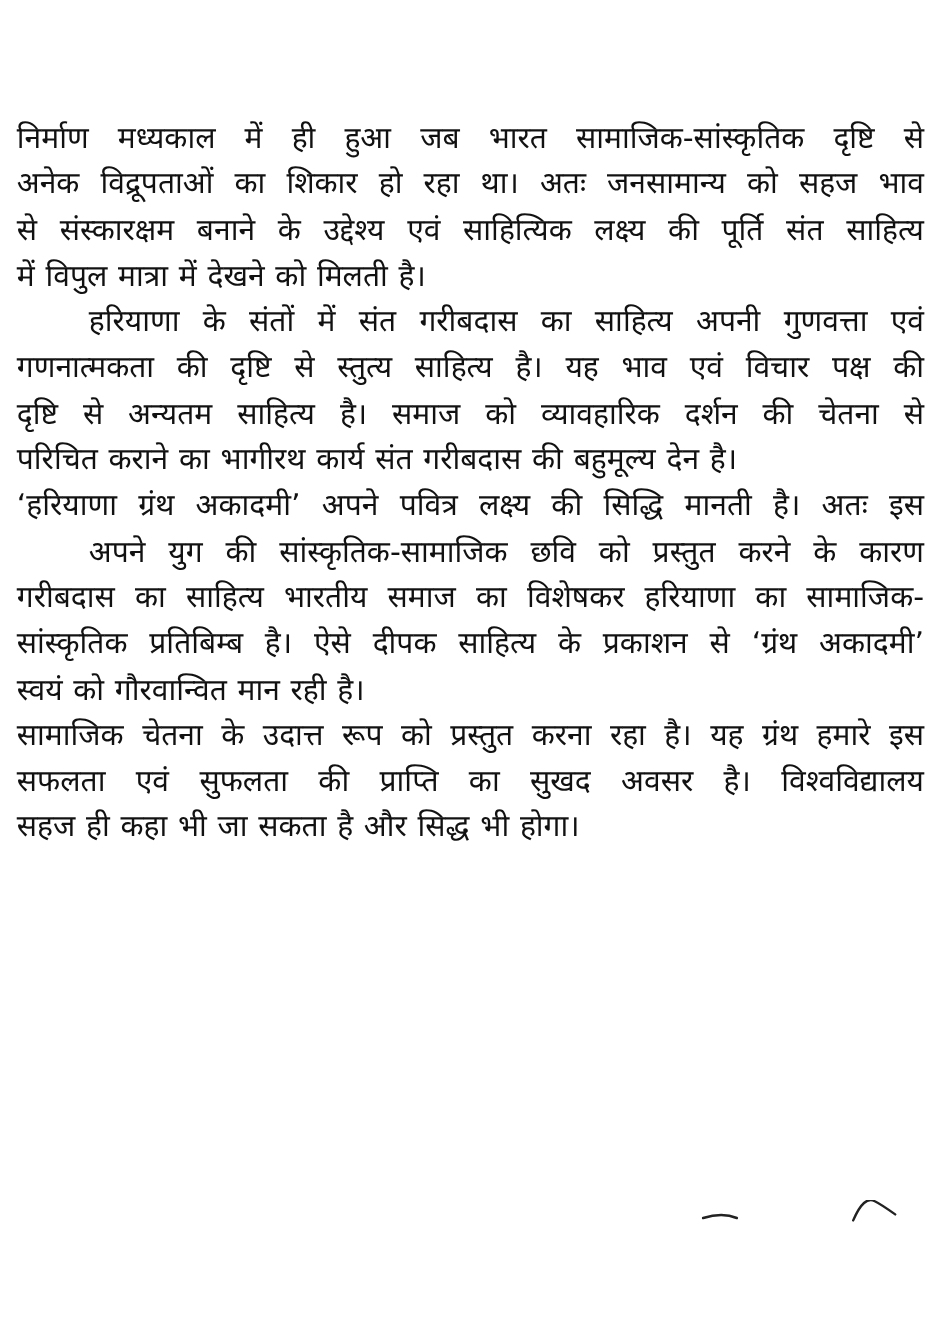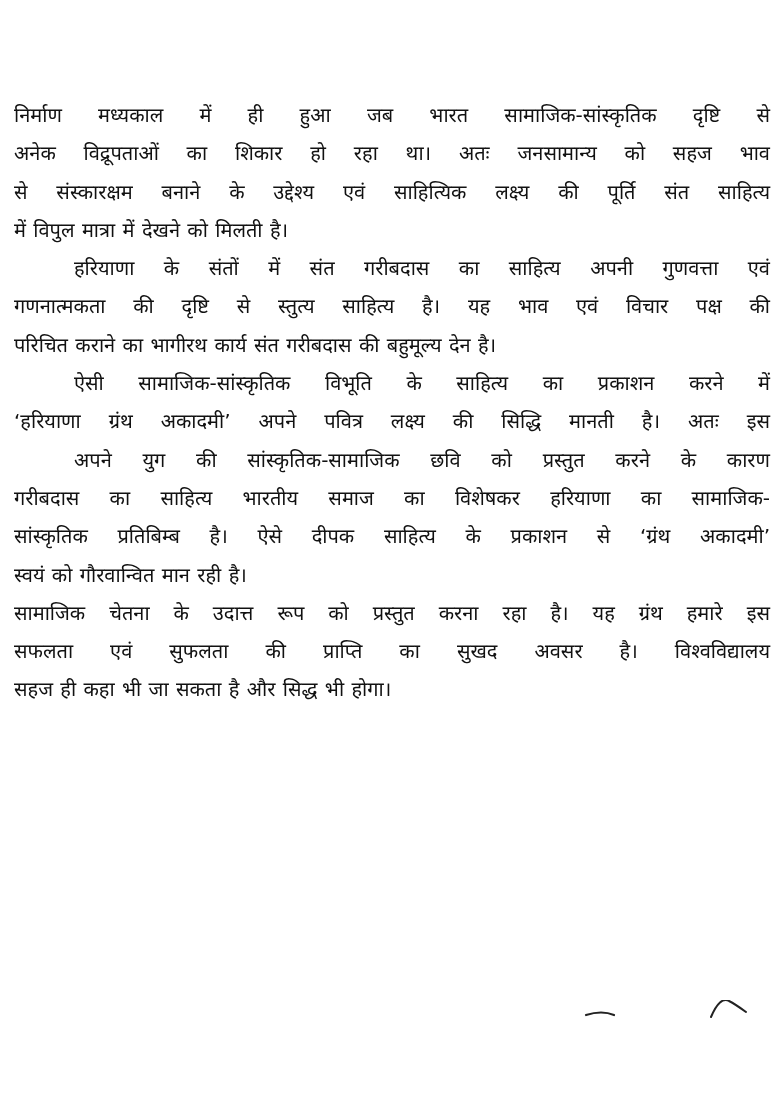--- a/index.html
+++ b/index.html
@@ -16,21 +16,21 @@
       color: #111111;
     }
     .page {
       position: absolute;
       left: 14px;
       top: 96px;
       width: 756px;
     }
     .para {
       margin: 0;
-      font-size: 20px;
+      font-size: 25px;
       line-height: 38.3px;
       text-align: justify;
       text-align-last: left;
       word-spacing: 1px;
     }
     .line {
       display: block;
       white-space: nowrap;
       text-align: justify;
       text-align-last: justify;
@@ -50,25 +50,25 @@
   <div class="para">
     <span class="line">निर्माण मध्यकाल में ही हुआ जब भारत सामाजिक-सांस्कृतिक दृष्टि से</span>
     <span class="line">अनेक विद्रूपताओं का शिकार हो रहा था। अतः जनसामान्य को सहज भाव</span>
     <span class="line">से संस्कारक्षम बनाने के उद्देश्य एवं साहित्यिक लक्ष्य की पूर्ति संत साहित्य</span>
     <span class="line last">में विपुल मात्रा में देखने को मिलती है।</span>
   </div>
 
   <div class="para">
     <span class="line" style="padding-left:60px">हरियाणा के संतों में संत गरीबदास का साहित्य अपनी गुणवत्ता एवं</span>
     <span class="line">गणनात्मकता की दृष्टि से स्तुत्य साहित्य है। यह भाव एवं विचार पक्ष की</span>
+    <span class="line">दृष्टि से अन्यतम साहित्य है। समाज को व्यावहारिक दर्शन की चेतना से</span>
     <span class="line last">परिचित कराने का भागीरथ कार्य संत गरीबदास की बहुमूल्य देन है।</span>
   </div>
 
   <div class="para">
-    <span class="line" style="padding-left:60px">ऐसी सामाजिक-सांस्कृतिक विभूति के साहित्य का प्रकाशन करने में</span>
     <span class="line">‘हरियाणा ग्रंथ अकादमी’ अपने पवित्र लक्ष्य की सिद्धि मानती है। अतः इस</span>
   </div>
 
   <div class="para">
     <span class="line" style="padding-left:60px">अपने युग की सांस्कृतिक-सामाजिक छवि को प्रस्तुत करने के कारण</span>
     <span class="line">गरीबदास का साहित्य भारतीय समाज का  विशेषकर हरियाणा का सामाजिक-</span>
     <span class="line">सांस्कृतिक प्रतिबिम्ब है। ऐसे दीपक साहित्य के प्रकाशन से ‘ग्रंथ अकादमी’</span>
     <span class="line last">स्वयं को गौरवान्वित मान रही है।</span>
   </div>
 

